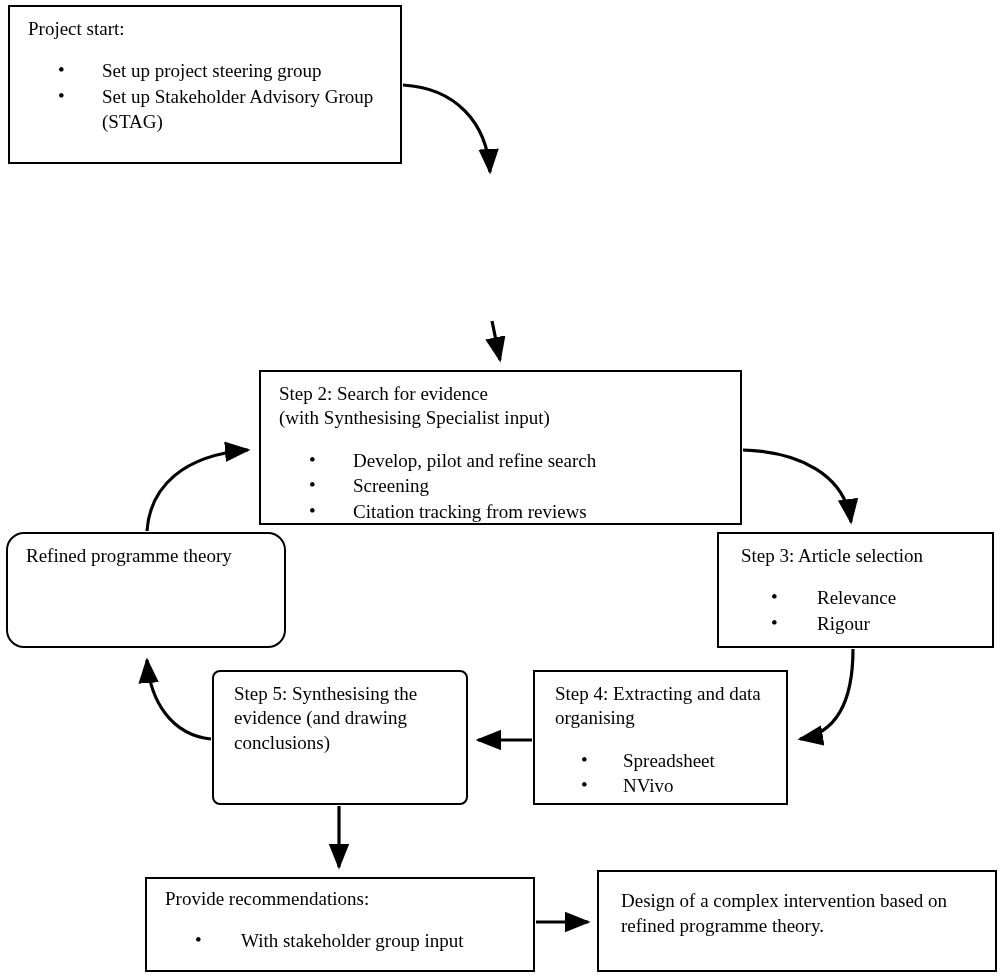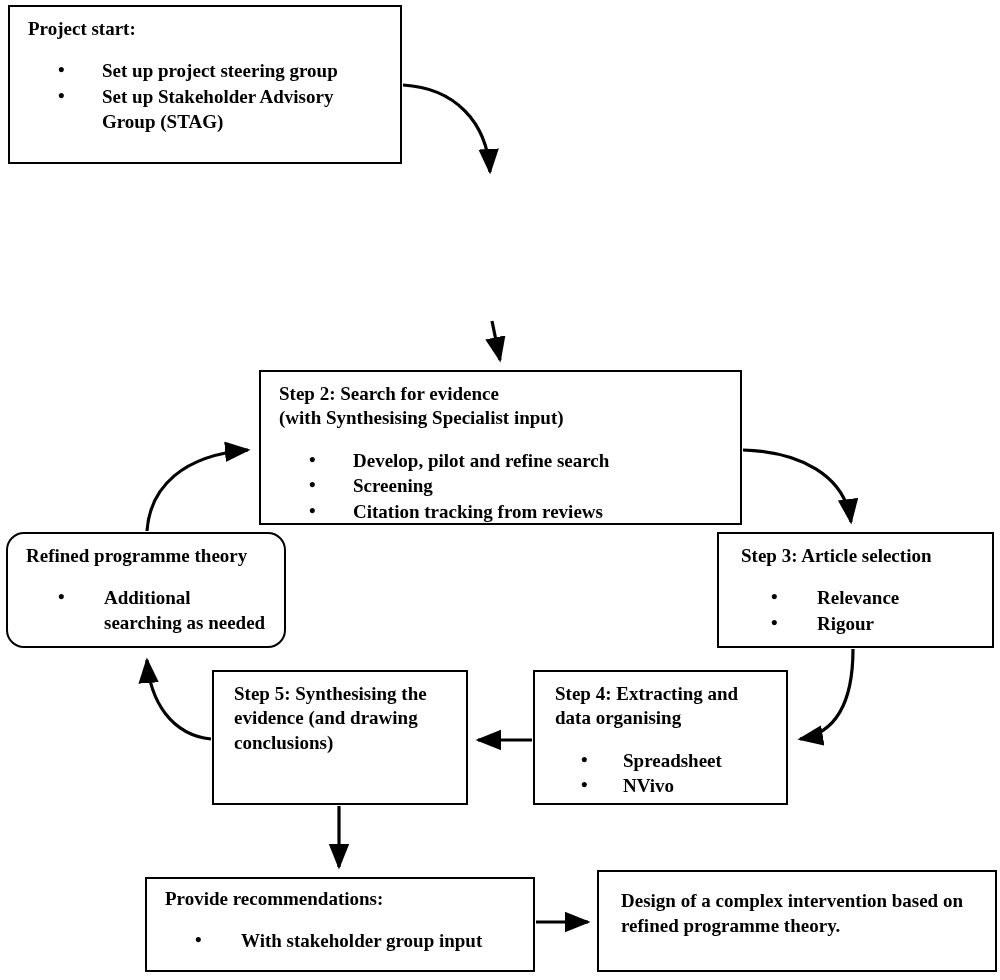--- a/index.html
+++ b/index.html
@@ -26,21 +26,20 @@
     height: 980px;
     pointer-events: none;
     z-index: 1;
   }
   .node {
     position: absolute;
     border: 2.5px solid #000000;
     background: #ffffff;
     z-index: 2;
     padding: 10px 12px 0 18px;
-    font-weight: bold;
   }
   .node-title {
     font-size: 19px;
     line-height: 1.28;
     white-space: pre-line;
   }
   .node-sub {
     font-size: 19px;
     line-height: 1.28;
   }
@@ -64,21 +63,21 @@
     font-size: 19px;
     line-height: 1.30;
   }
   
   #node-project-start { left: 8px;   top: 5px;   width: 394px; height: 159px; }
   #node-step1         { left: 251px; top: 182px; width: 482px; height: 139px; }
   #node-step2         { left: 259px; top: 370px; width: 483px; height: 155px; }
   #node-step3         { left: 717px; top: 532px; width: 277px; height: 116px; }
   #node-refined       { left: 6px;   top: 532px; width: 280px; height: 116px; border-radius: 18px; }
   #node-step4         { left: 533px; top: 670px; width: 255px; height: 135px; }
-  #node-step5         { left: 212px; top: 670px; width: 256px; height: 135px; }
+  #node-step5         { left: 212px; top: 670px; width: 256px; height: 135px; border-radius: 8px; }
   #node-recommend     { left: 145px; top: 877px; width: 390px; height: 95px; }
   #node-design        { left: 597px; top: 870px; width: 400px; height: 102px; }
   #node-design .node-title { padding-top: 6px; }
   #node-recommend     { padding-top: 8px; }
   #node-step3 { padding-left: 22px; }
   #node-step4 { padding-left: 20px; }
   #node-step5 { padding-left: 20px; }
   #node-design { padding-left: 22px; padding-right: 10px; }
   #node-design .node-title { line-height: 1.32; }
   #node-step4 ul.bullets li { padding-left: 68px; }
@@ -143,23 +142,20 @@
   <div class="node" id="node-step3">
     <div class="node-title">Step 3: Article selection</div>
     <ul class="bullets">
       <li>Relevance</li>
       <li>Rigour</li>
     </ul>
   </div>
 
   <div class="node" id="node-refined">
     <div class="node-title">Refined programme theory</div>
-    <ul class="bullets">
-      <li>Additional searching as needed</li>
-    </ul>
   </div>
 
   <div class="node" id="node-step4">
     <div class="node-title">Step 4: Extracting and data organising</div>
     <ul class="bullets">
       <li>Spreadsheet</li>
       <li>NVivo</li>
     </ul>
   </div>
 

